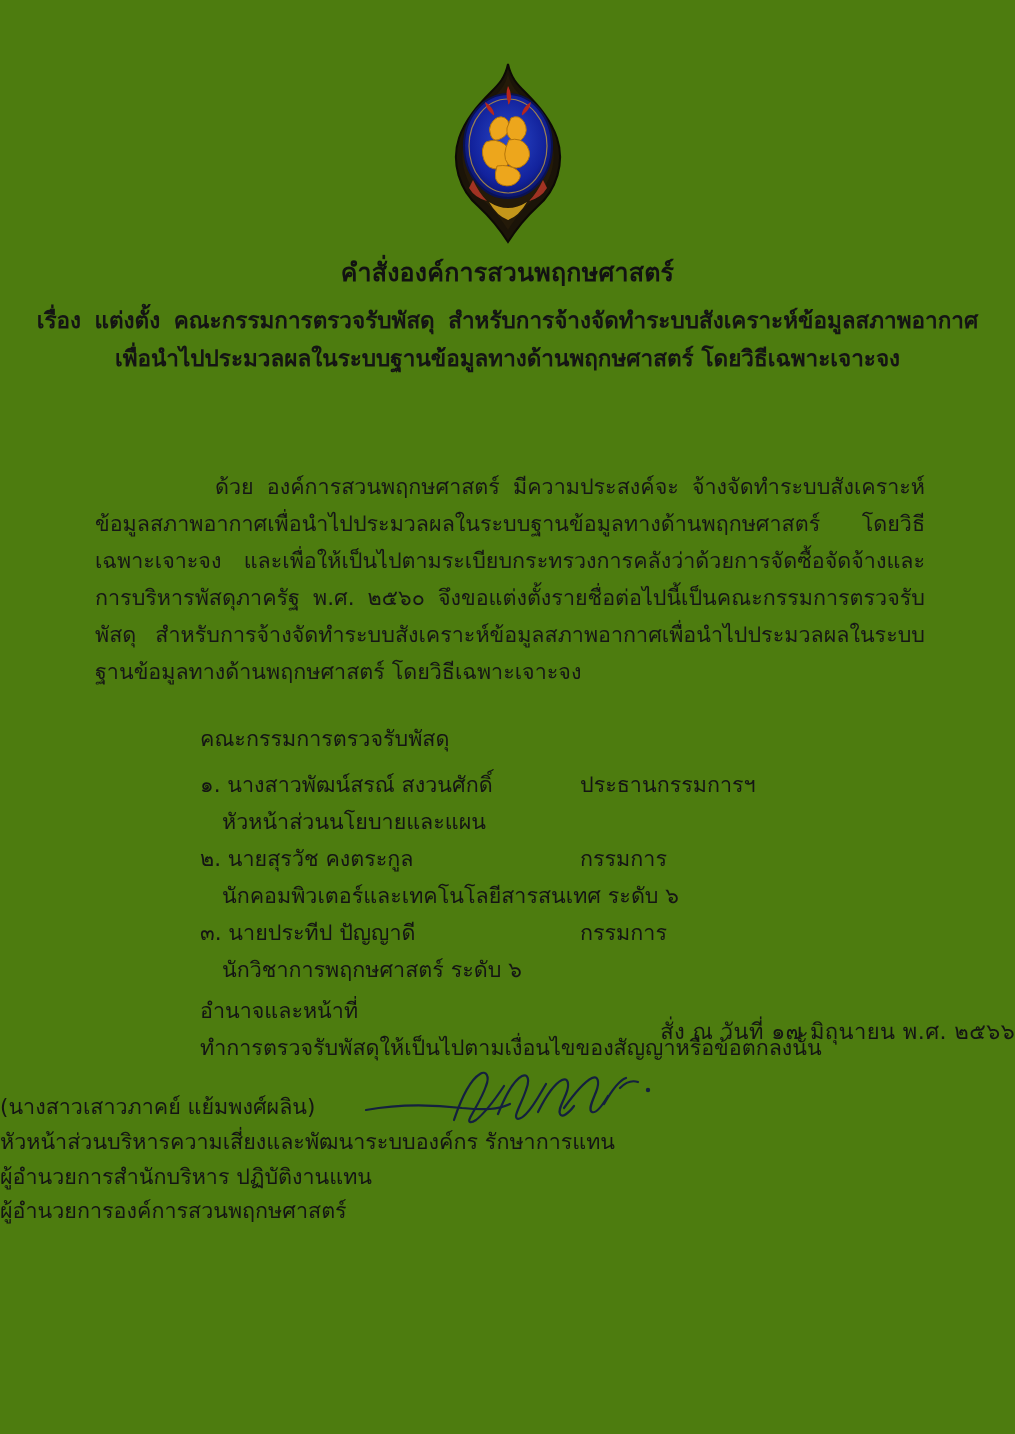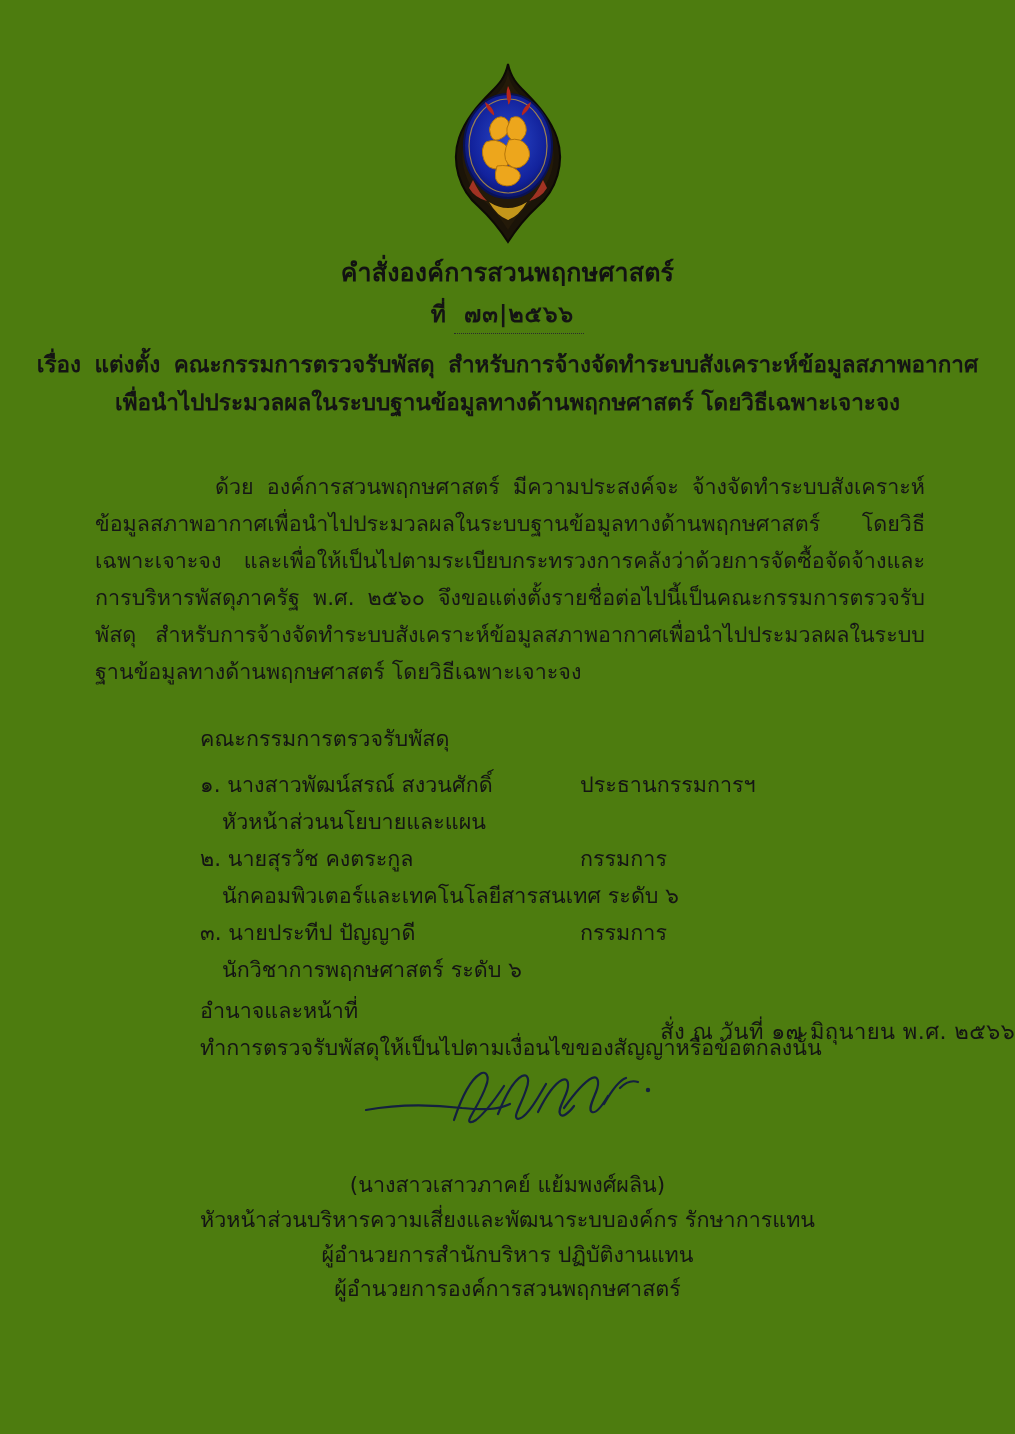--- a/index.html
+++ b/index.html
@@ -155,24 +155,23 @@
     left: 0;
     width: 100%;
     text-align: center;
   }
   .sign-svg {
     display: block;
     margin: 0 auto;
   }
   .sign-block {
     position: absolute;
-    top: 1168px;
-    left: 0;
-    width: 100%;
-    text-align: center;
+    top: 1090px;
+    left: 0;
+    width: 100%;
   }
   .sign-name {
     font-size: 21.5px;
     line-height: 1.62;
   }
   .sign-pos {
     font-size: 21.5px;
     line-height: 1.62;
   }
 </style>
@@ -218,24 +217,20 @@
 
         <path d="M50 140 q19 12 38 0 q-8 14 -19 18 q-11 -4 -19 -18 Z" fill="#d6a41d" opacity=".9"></path>
         <path d="M34 118 q6 13 14 21 q-12 -3 -18 -13 Z" fill="#c0392b" opacity=".8"></path>
         <path d="M104 118 q-6 13 -14 21 q12 -3 18 -13 Z" fill="#c0392b" opacity=".8"></path>
       </svg>
     </div>
   </div>
 
   <div class="head-block">
     <div class="doc-title">คำสั่งองค์การสวนพฤกษศาสตร์</div>
-    <div class="doc-number-line">
-      <span>ที่</span>
-      <span class="num">๗๓|๒๕๖๖</span>
-    </div>
     <div class="subject-line1">เรื่อง แต่งตั้ง คณะกรรมการตรวจรับพัสดุ สำหรับการจ้างจัดทำระบบสังเคราะห์ข้อมูลสภาพอากาศ</div>
     <div class="subject-line2">เพื่อนำไปประมวลผลในระบบฐานข้อมูลทางด้านพฤกษศาสตร์ โดยวิธีเฉพาะเจาะจง</div>
   </div>
 
   <div class="body-block">
     <div class="para"><span class="indent"></span><span>ด้วย องค์การสวนพฤกษศาสตร์ มีความประสงค์จะ จ้างจัดทำระบบสังเคราะห์ข้อมูลสภาพอากาศเพื่อนำไปประมวลผลในระบบฐานข้อมูลทางด้านพฤกษศาสตร์ โดยวิธีเฉพาะเจาะจง และเพื่อให้เป็นไปตามระเบียบกระทรวงการคลังว่าด้วยการจัดซื้อจัดจ้างและการบริหารพัสดุภาครัฐ พ.ศ. ๒๕๖๐ จึงขอแต่งตั้งรายชื่อต่อไปนี้เป็นคณะกรรมการตรวจรับพัสดุ สำหรับการจ้างจัดทำระบบสังเคราะห์ข้อมูลสภาพอากาศเพื่อนำไปประมวลผลในระบบฐานข้อมูลทางด้านพฤกษศาสตร์ โดยวิธีเฉพาะเจาะจง</span></div>
 
     <div class="sec-label">คณะกรรมการตรวจรับพัสดุ</div>
 
     <div class="committee">

